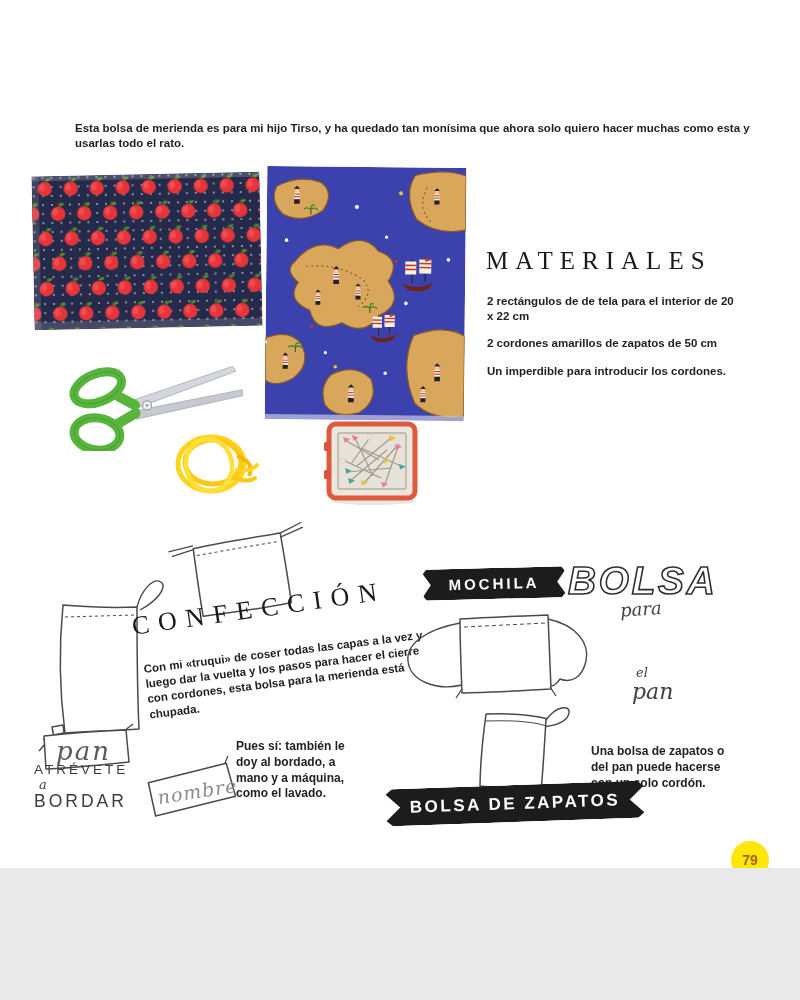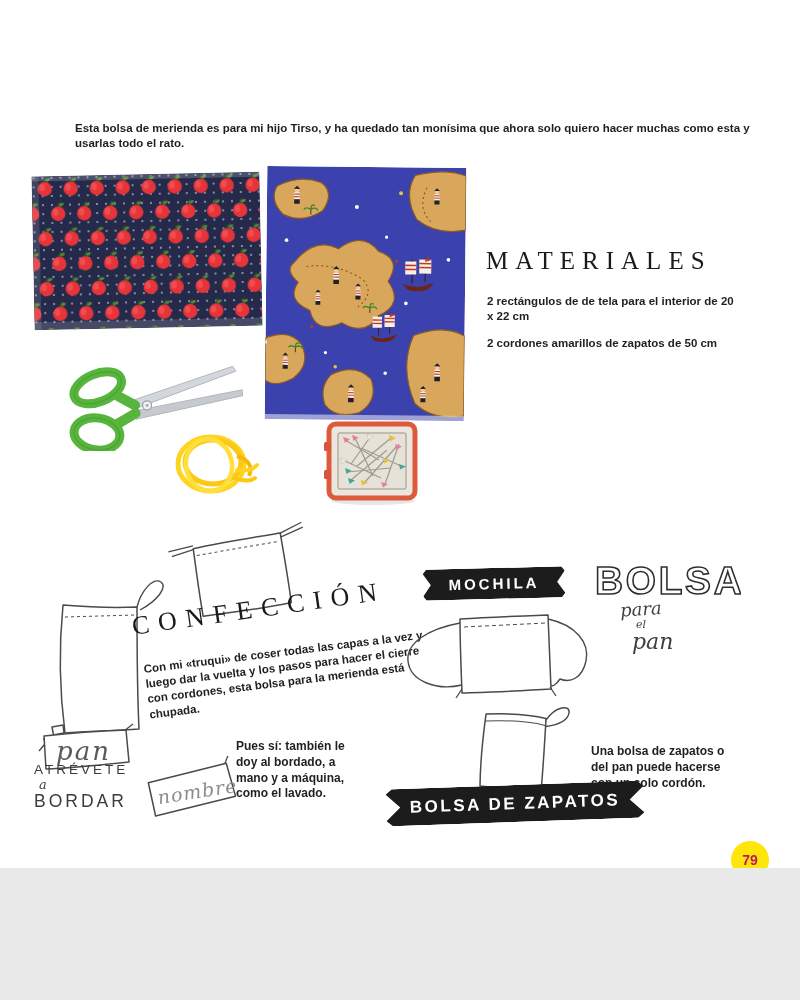--- a/index.html
+++ b/index.html
@@ -8,21 +8,21 @@
   .abs{position:absolute;}
   .txt{font-family:"Liberation Sans",sans-serif;font-weight:700;color:#1f1f1f;
        font-size:11.5px;line-height:1.32;}
   .serif-head{font-family:"Liberation Serif",serif;font-weight:400;color:#1a1a1a;white-space:nowrap;}
   .mat-item{margin-bottom:12px;}
   .ribbon{background:#1c1c1c;display:flex;align-items:center;justify-content:center;
           clip-path:polygon(2.5% 0,97.5% 0,100% 14%,94.5% 50%,100% 86%,97.5% 100%,2.5% 100%,0 86%,5.5% 50%,0 14%);}
   .ribbon span{color:#fff;font-weight:700;font-family:"Liberation Sans",sans-serif;}
   .cursive{font-family:"DejaVu Serif",serif;font-style:italic;color:#3f3f3f;line-height:1.05;}
   .badge{background:#ffe60a;border-radius:50%;width:38px;height:38px;display:flex;
-         align-items:center;justify-content:center;font-weight:700;font-size:14px;color:#be185d;}
+         align-items:center;justify-content:center;font-weight:700;font-size:14px;color:#a16207;}
   .hand{font-family:"Liberation Sans",sans-serif;color:#3c3c3c;line-height:1.25;}
   svg{display:block;}
 </style>
 </head>
 <body>
 
 <div class="page">
 
   <div class="abs txt" style="left:75px;top:121px;width:676px;">Esta bolsa de merienda es para mi hijo Tirso, y ha quedado tan monísima que ahora solo quiero hacer muchas como esta y usarlas todo el rato.</div>
 
@@ -123,20 +123,21 @@
       <circle cx="130" cy="94" r="1.6" fill="#c0392b"></circle>
         <circle cx="46" cy="160" r="1.6" fill="#c0392b"></circle>
       <rect x="0" y="248" width="199" height="5" fill="#ffffff" opacity="0.5"></rect>
     </svg>
   </div>
 
   <div class="abs serif-head" style="left:486px;top:247px;font-size:25px;letter-spacing:7px;">MATERIALES</div>
   <div class="abs" style="left:487px;top:294px;width:250px;">
     <div class="txt mat-item">2 rectángulos de de tela para el interior de 20 x 22 cm</div>
     <div class="txt mat-item">2 cordones amarillos de zapatos de 50 cm</div>
+    <div class="txt mat-item">Un imperdible para introducir los cordones.</div>
   </div>
 
   <div class="abs" style="left:57px;top:356px;width:192px;height:95px;">
     <svg viewBox="0 0 192 95" width="192" height="95">
       <g transform="rotate(-4 96 48)">
         <polygon points="72,44 178,16 181,21 76,52" fill="#d3d7dc" stroke="#a9aeb5" stroke-width="0.8"></polygon>
         <polygon points="74,54 186,40 186,46 78,62" fill="#c6cad0" stroke="#a9aeb5" stroke-width="0.8"></polygon>
         <line x1="62" y1="38" x2="78" y2="48" stroke="#57b43c" stroke-width="10" stroke-linecap="round"></line>
         <line x1="58" y1="66" x2="78" y2="56" stroke="#57b43c" stroke-width="10" stroke-linecap="round"></line>
         <ellipse cx="42" cy="28" rx="25" ry="14" transform="rotate(-18 42 28)" fill="none" stroke="#57b43c" stroke-width="9"></ellipse>
@@ -247,29 +248,29 @@
     </svg>
   </div>
 
   <div class="abs txt" style="left:236px;top:739px;width:126px;font-size:12px;">Pues sí: también le doy al bordado, a mano y a máquina, como el lavado.</div>
 
 
   <div class="abs ribbon" style="left:423px;top:568px;width:142px;height:31px;transform:rotate(-1.5deg);">
     <span style="font-size:15px;letter-spacing:3px;">MOCHILA</span>
   </div>
 
-  <div class="abs" style="left:593px;top:556px;width:148px;height:52px;">
+  <div class="abs" style="left:566px;top:556px;width:148px;height:52px;font-style:italic;">
     <svg viewBox="0 0 160 52" width="148" height="48">
       <text x="2" y="41" font-family="&quot;Liberation Sans&quot;,sans-serif" font-weight="bold" font-size="42" fill="#ffffff" stroke="#2e2e2e" stroke-width="1.7" letter-spacing="3">BOLSA</text>
     </svg>
   </div>
 
   <div class="abs cursive" style="left:620px;top:600px;">
     <div style="font-size:18px;transform:rotate(-4deg);">para</div>
-    <div style="font-size:11px;margin-left:16px;">el</div>
+    <div style="font-size:13px;margin-left:16px;margin-top:47px;">el</div>
     <div style="font-size:22px;margin-left:12px;">pan</div>
   </div>
 
   <div class="abs" style="left:398px;top:603px;width:195px;height:102px;">
     <svg viewBox="0 0 195 102" width="195" height="102">
       <g fill="#fff" stroke="#4a4a4a" stroke-width="1.5" stroke-linejoin="round">
         <path d="M62,20 C30,26 8,40 10,58 C12,78 38,88 64,82" fill="none" stroke-width="1.4"></path>
         <path d="M150,16 C178,22 192,40 188,58 C184,76 172,80 162,76 C158,82 154,84 153,82" fill="none" stroke-width="1.4"></path>
         <path d="M62,16 C92,14 122,13 150,12 C151,38 152,62 153,86 C123,88 92,89 64,90 C63,64 62,40 62,16 Z"></path>
         <path d="M66,24 L148,20" fill="none" stroke-width="1" stroke-dasharray="4,3"></path>

